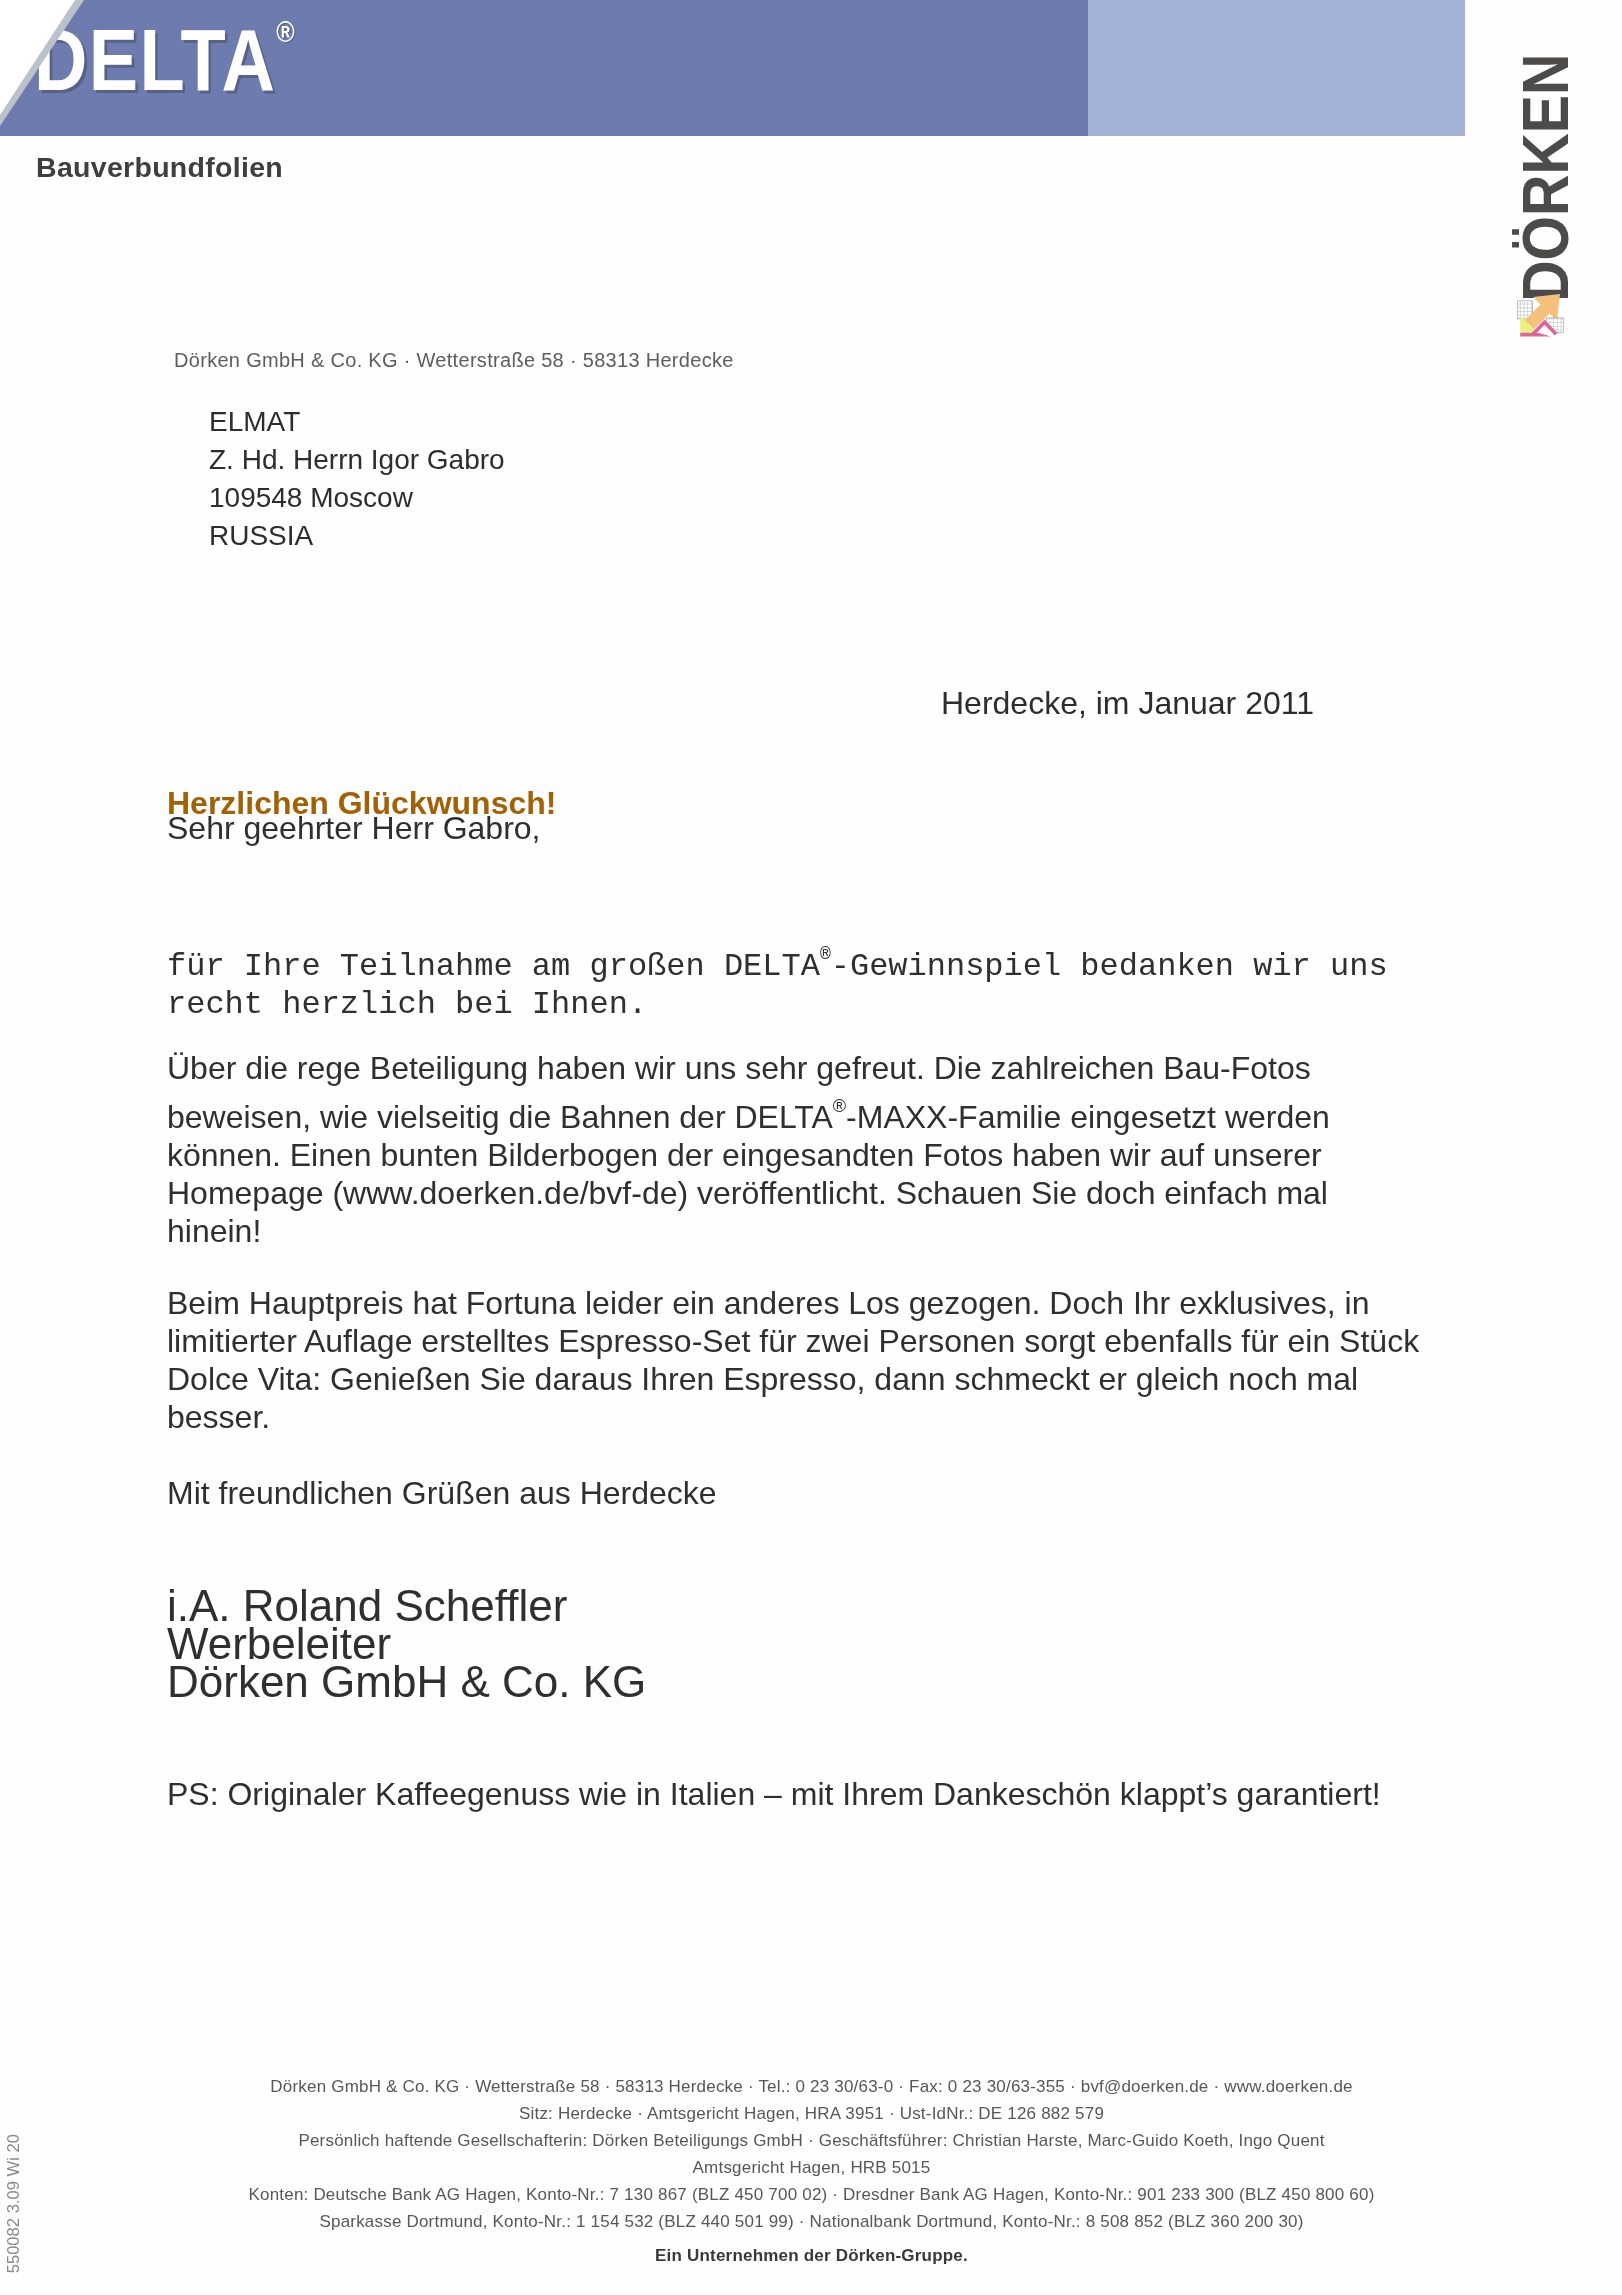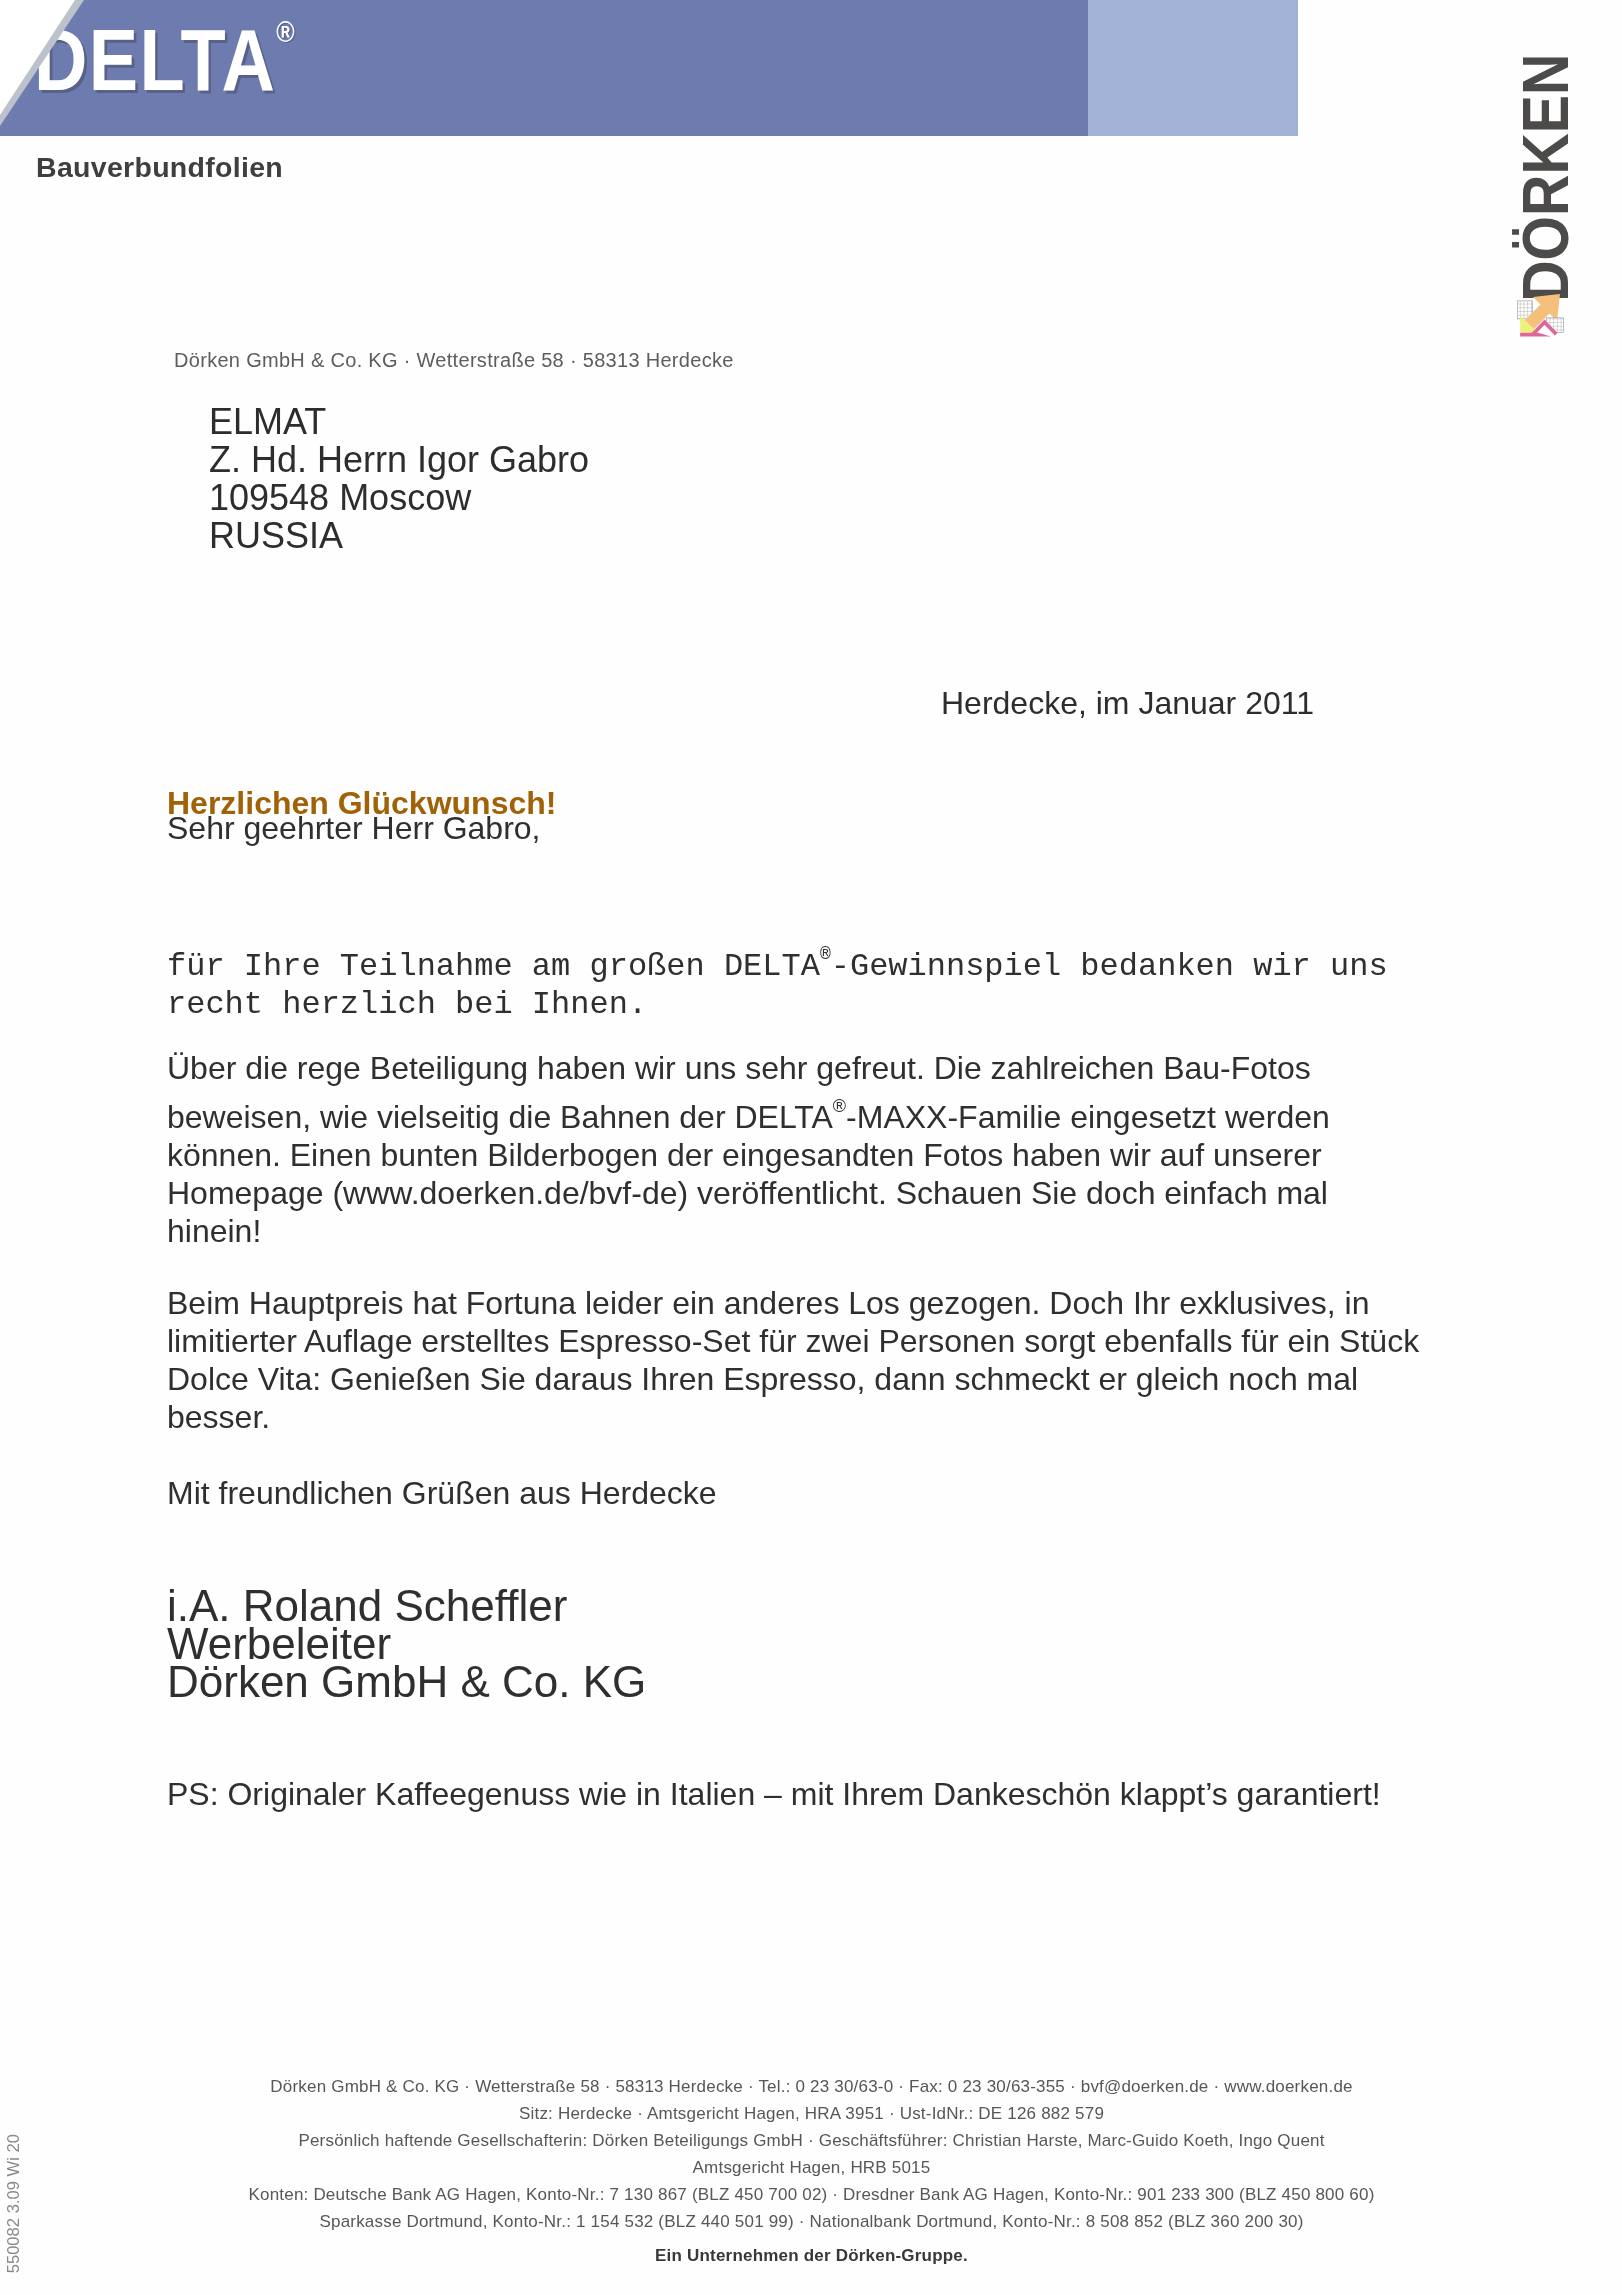--- a/index.html
+++ b/index.html
@@ -3,21 +3,21 @@
 <meta charset="utf-8">
 <style>
   html,body{margin:0;padding:0;background:#e8e8e8;}
   .page{
     position:relative;width:1623px;height:2295px;margin:0 auto;
     background:#fefefe;overflow:hidden;
     font-family:"Liberation Sans","DejaVu Sans",sans-serif;
     color:#2f2f2f;
   }
   
-  .banner{position:absolute;left:0;top:0;width:1298px;height:136px;}
+  .banner{position:absolute;left:0;top:0;width:1465px;height:136px;}
   .banner-dark{position:absolute;left:0;top:0;width:1088px;height:136px;background:#6d7bae;}
   .banner-light{position:absolute;left:1088px;top:0;right:0;height:136px;background:#a2b1d6;}
   .delta-wordmark{
     position:absolute;left:34px;top:4px;z-index:3;
     font-size:74px;font-weight:800;letter-spacing:1.3px;color:#ffffff;
     transform:scaleY(1.18);transform-origin:top left;line-height:1.3;
     text-shadow:2.7px 2.7px 0 rgba(62,68,92,0.45);
     white-space:nowrap;
   }
   .delta-reg{font-size:25px;font-weight:700;vertical-align:41px;letter-spacing:0;text-shadow:1.3px 1.3px 0 rgba(62,68,92,0.45);}
@@ -33,21 +33,21 @@
   .dorken-wordmark{
     position:absolute;left:1517px;top:20px;
     font-size:65px;font-weight:700;color:#4c4b49;line-height:57px;
     white-space:nowrap;letter-spacing:0px;
     transform:rotate(-90deg) translateX(-100%) scaleX(0.88);
     transform-origin:top left;
   }
   .dorken-logo{position:absolute;left:1517px;top:285px;width:53px;height:53px;}
   
   .sender-line{position:absolute;left:174px;top:349px;font-size:20px;color:#5d5d5d;letter-spacing:0.3px;}
-  .recipient{position:absolute;left:209px;top:403px;font-size:36px;line-height:38px;color:#2d2d2d;}
+  .recipient{position:absolute;left:209px;top:403px;font-size:28px;line-height:38px;color:#2d2d2d;}
   .dateline{position:absolute;left:941px;top:666px;font-size:32px;color:#2d2d2d;margin-top:19px;}
   
   .letter-heading{position:absolute;left:167px;top:785px;font-size:32px;font-weight:700;color:#a16207;}
   .salutation{position:absolute;left:167px;top:810px;font-size:32px;color:#2f2f2f;}
   .para{position:absolute;left:167px;width:1263px;font-size:32px;line-height:38px;color:#2f2f2f;}
   .para1{top:935px;font-family:Liberation Mono, monospace;}
   .para2{top:1049px;}
   .para3{top:1284px;}
   .closing{top:1474px;}
   .signature{position:absolute;left:167px;top:1587px;font-size:44px;line-height:38px;color:#2f2f2f;}

